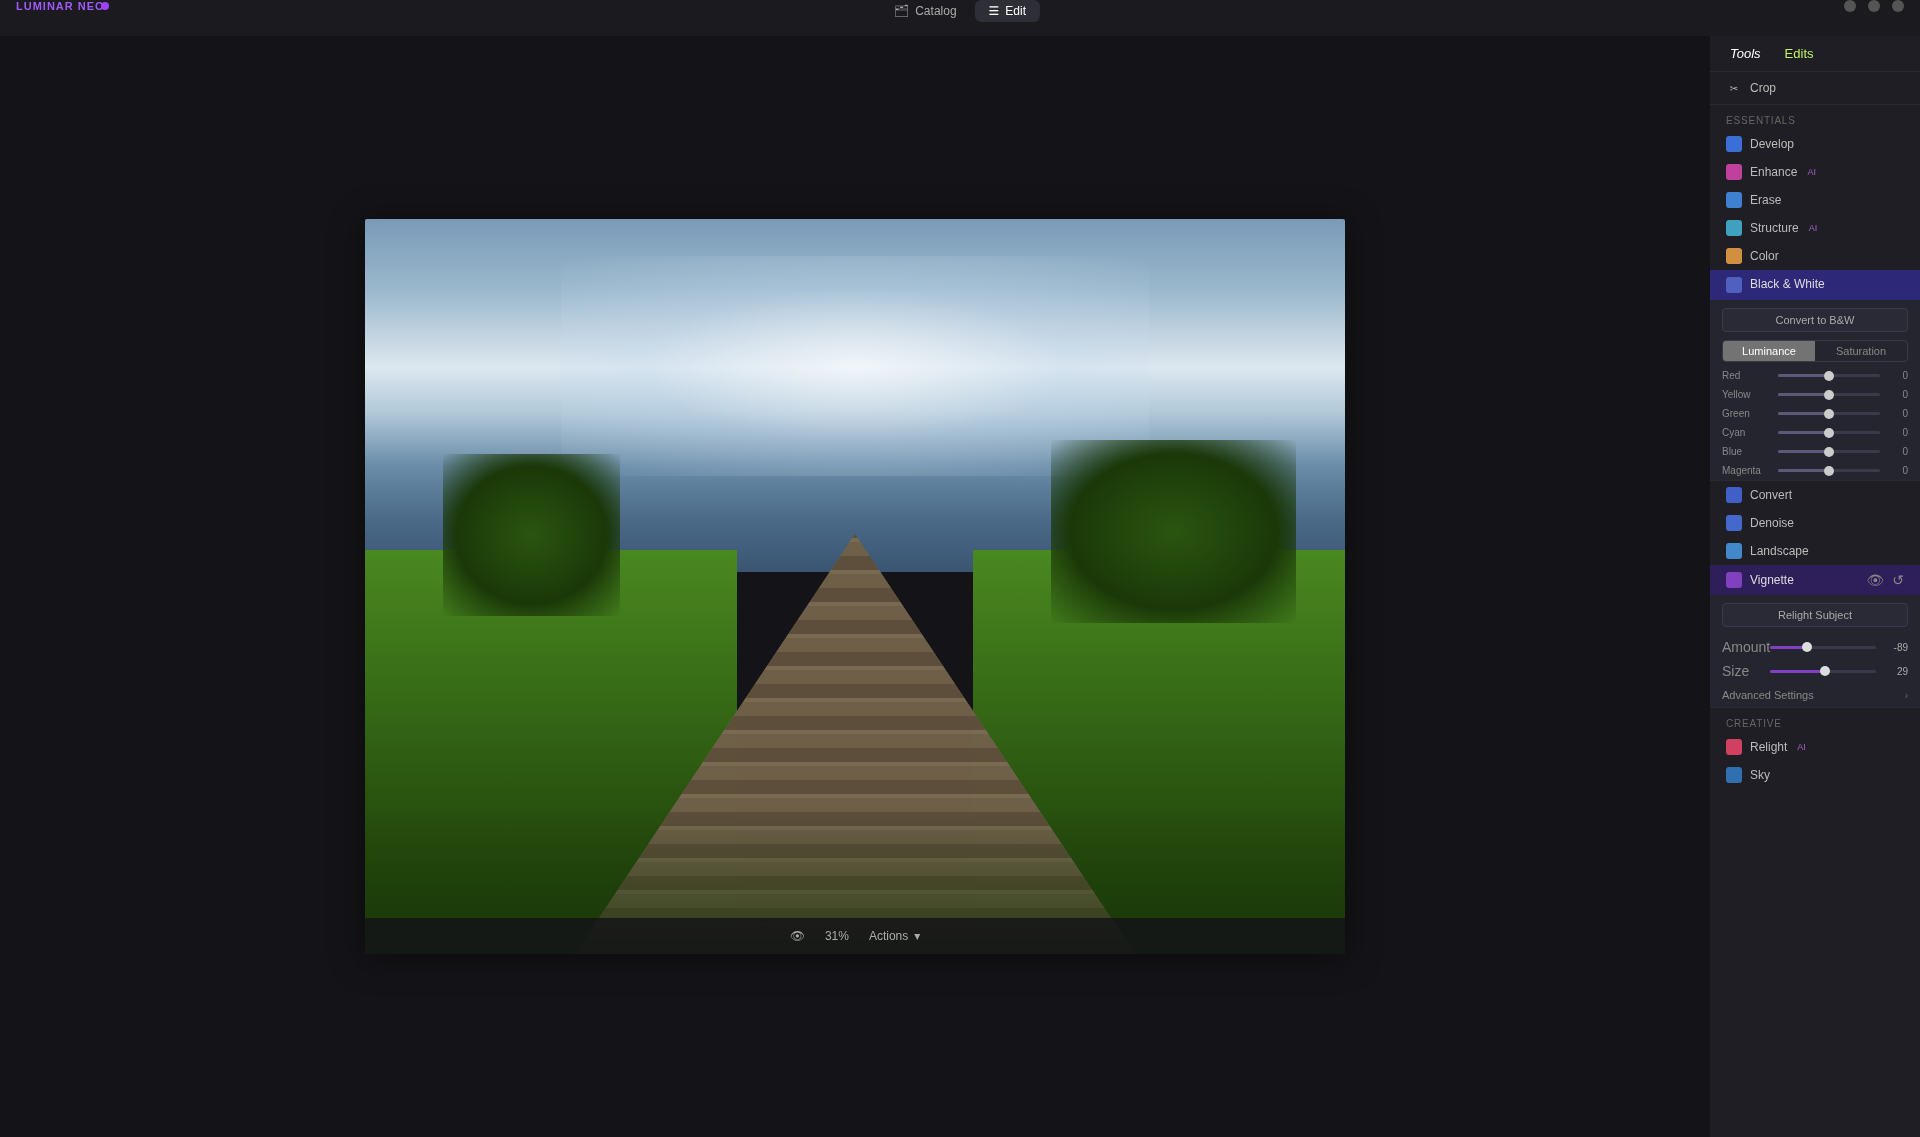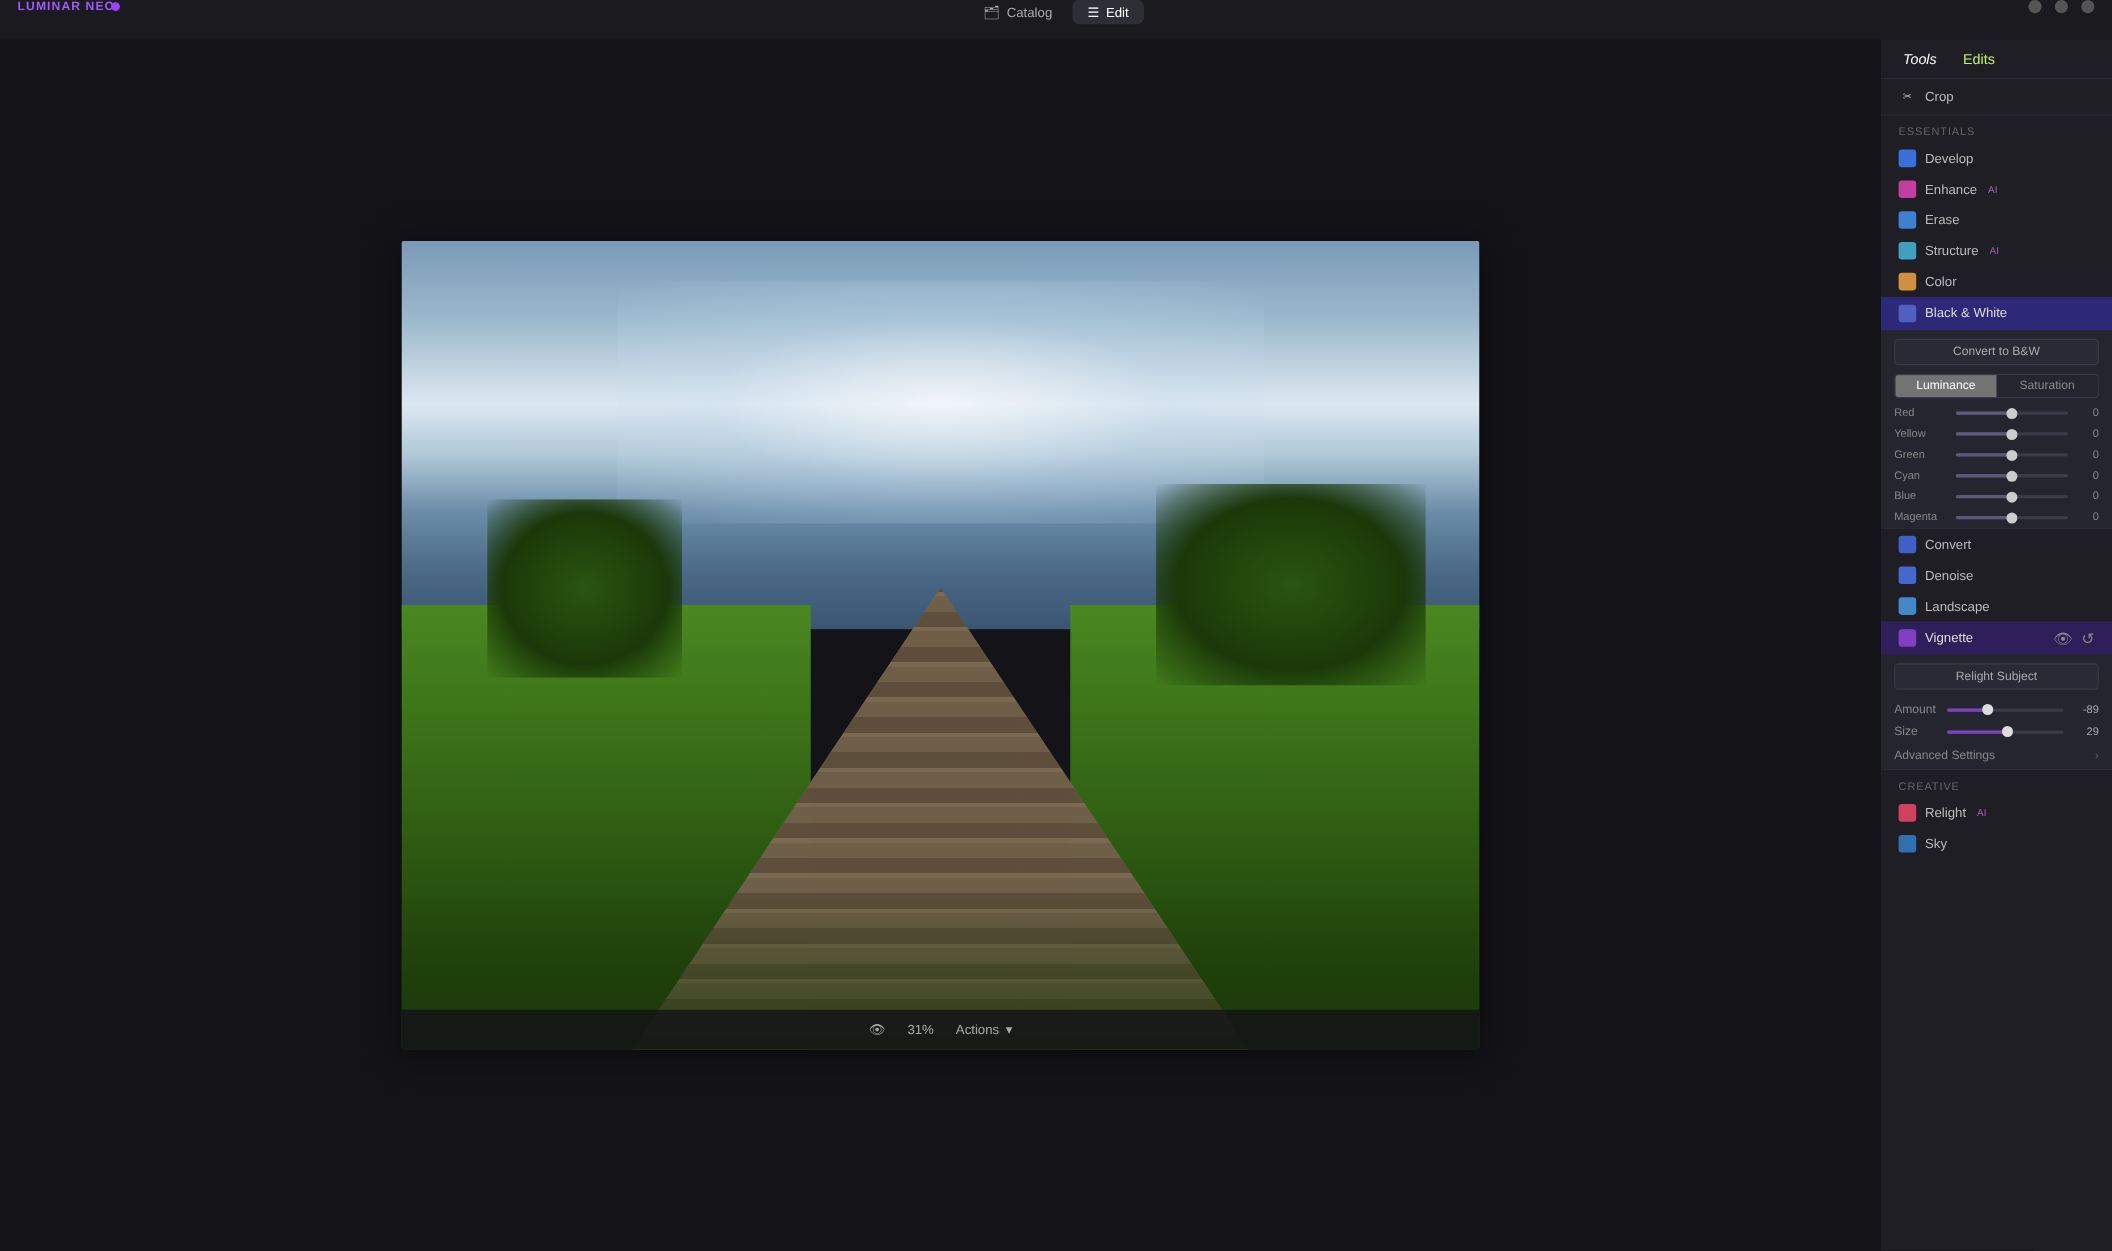--- a/index.html
+++ b/index.html
@@ -355,21 +355,21 @@
       text-align: center;
     }
 
     .amount-row, .size-row {
       display: flex;
       align-items: center;
       padding: 4px 12px;
       gap: 8px;
     }
     .param-label {
-      font-size: 11px;
+      font-size: 14px;
       color: #888;
       width: 40px;
       flex-shrink: 0;
     }
     .param-track {
       flex: 1;
       height: 3px;
       background: #3a3a48;
       border-radius: 2px;
       position: relative;

